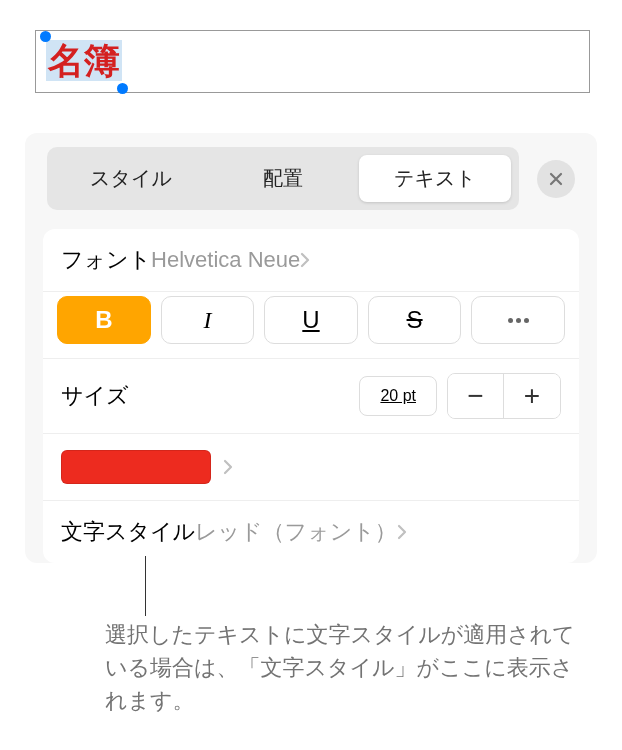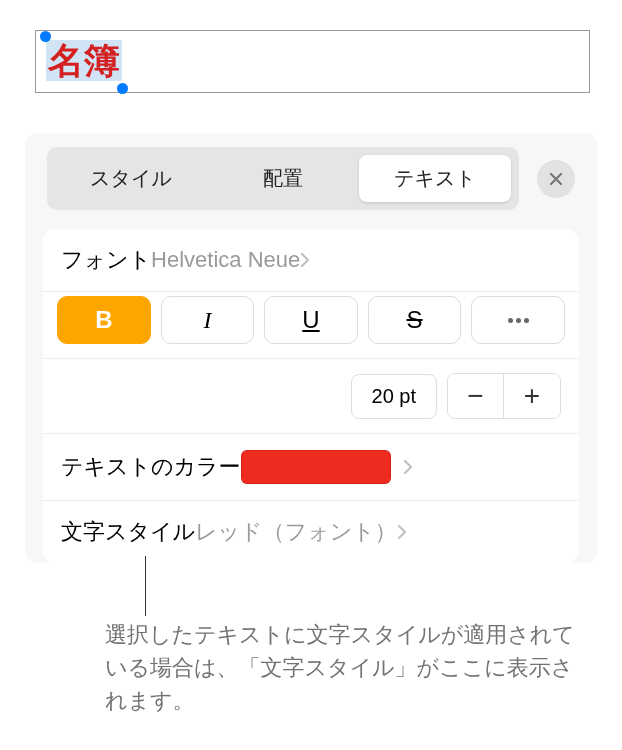--- a/index.html
+++ b/index.html
@@ -173,21 +173,22 @@
     .size-controls {
       display: flex;
       align-items: center;
       gap: 10px;
       margin-left: auto;
     }
     .size-value {
       border: 1px solid #ddd;
       border-radius: 8px;
       padding: 10px 20px;
-      font-size: 20px;
+      font-size: 16px;
+      text-decoration: underline;
     }
     .stepper {
       display: flex;
       border: 1px solid #ddd;
       border-radius: 8px;
       overflow: hidden;
     }
     .stepper-btn {
       width: 56px;
       height: 44px;
@@ -286,31 +287,31 @@
       <div class="fmt-btn">
         <div class="more-dots">
             <span></span>
             <span></span>
             <span></span>
           </div>
       </div>
     </div>
 
     <div class="size-row">
+      <span class="row-label">サイズ</span>
       <div class="size-controls">
         <div class="size-value">20 pt</div>
         <div class="stepper">
           <div class="stepper-btn">−</div>
           <div class="stepper-btn">+</div>
         </div>
       </div>
     </div>
 
     <div class="row">
-      <span class="row-label">テキストのカラー</span>
       <div class="color-row-right">
         <div class="color-swatch"></div>
         <svg class="chevron" width="10" height="16" viewBox="0 0 10 16">
             <path d="M2 2 L8 8 L2 14" stroke="#c0c0c0" stroke-width="2.2" fill="none" stroke-linecap="round" stroke-linejoin="round"></path>
           </svg>
       </div>
     </div>
 
     <div class="row">
       <span class="row-label">文字スタイル</span>

